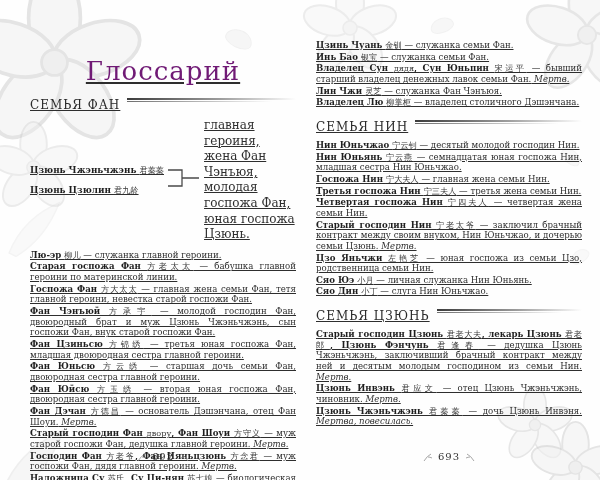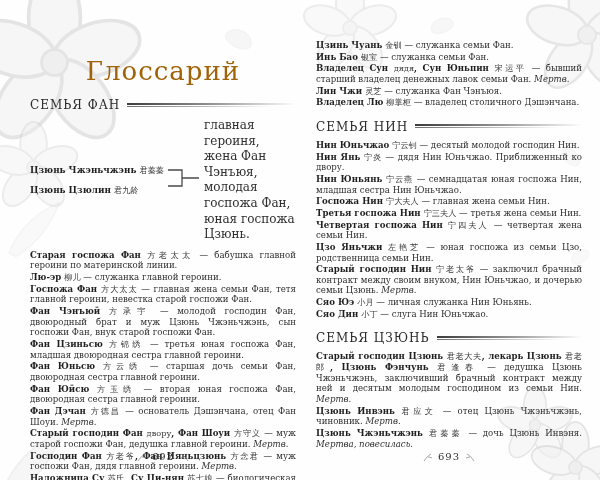--- a/index.html
+++ b/index.html
@@ -7,32 +7,32 @@
     width:600px;height:480px;position:relative;overflow:hidden;
     background:#fefefe;
     font-family:"DejaVu Serif","Liberation Serif",serif;
     color:#2e2e2e;
   }
   
   .decor{position:absolute;z-index:0;pointer-events:none;}
   .petal{position:absolute;border-radius:50% 50% 50% 50%/60% 60% 40% 40%;
     background:#f0f0f0;border:1px solid #e3e3e3;z-index:0;}
   
-  .page{position:absolute;top:0;height:480px;width:266px;z-index:2;}
+  .page{position:absolute;top:0;height:480px;width:266px;z-index:2;text-decoration:underline;}
   #page-left{left:30px;}
   #page-right{left:316px;}
   .page-inner{position:relative;width:100%;}
   #page-right .page-inner{padding-top:40px;}
   
   .book-title{
     text-align:center;font-size:26px;font-weight:normal;
-    letter-spacing:1px;color:#a16207;margin:56px 0 12px 0;
+    letter-spacing:1px;color:#701a75;margin:56px 0 12px 0;
   }
   
-  .section-head{display:flex;align-items:center;margin:12px 0 6px 0;}
+  .section-head{display:flex;align-items:flex-start;margin:12px 0 6px 0;}
   .section-label{font-size:12px;letter-spacing:1px;color:#2a2a2a;
     white-space:nowrap;margin-right:7px;}
   .section-rule{position:relative;flex:1;height:5px;}
   .section-rule::before{content:"";position:absolute;top:0;left:0;right:0;height:2px;
     background:linear-gradient(to right,#3c3c3c,#9c9c9c 55%,rgba(190,190,190,0));}
   .section-rule::after{content:"";position:absolute;top:3px;left:0;right:14%;height:1px;
     background:linear-gradient(to right,#6e6e6e,rgba(160,160,160,0));}
   
   .entry{margin:0 0 1px 0;font-size:8.6px;line-height:1.24;
     text-align:justify;color:#2e2e2e;}
@@ -113,22 +113,22 @@
         <div class="bracket-group">
           <div class="bracket-names">
             <div class="bracket-name"><span class="lb">Цзюнь Чжэньчжэнь </span><span class="lc">君蓁蓁</span></div>
             <div class="bracket-name"><span class="lb">Цзюнь Цзюлин </span><span class="lc">君九龄</span></div>
           </div>
           <span class="bracket-connector"><svg width="34" height="30" viewBox="0 0 34 30">
               <path d="M1 7 H15 V15 M1 23 H15 V15 M15 15 H32" stroke="#4a4a4a" stroke-width="1.3" fill="none"></path>
             </svg></span>
           <div class="bracket-desc">главная героиня, жена Фан Чэнъюя, молодая госпожа Фан, юная госпожа Цзюнь.</div>
         </div>
+        <p class="entry"><span class="lb">Лю-эр </span><span class="lc">柳儿</span><span class="body"> — служанка главной героини.</span></p>
         <p class="entry"><span class="lb">Старая госпожа Фан </span><span class="lc">方老太太</span><span class="body"> — бабушка главной героини по материнской линии.</span></p>
-        <p class="entry"><span class="lb">Лю-эр </span><span class="lc">柳儿</span><span class="body"> — служанка главной героини.</span></p>
         <p class="entry"><span class="lb">Госпожа Фан </span><span class="lc">方大太太</span><span class="body"> — главная жена семьи Фан, тетя главной героини, невестка старой госпожи Фан.</span></p>
         <p class="entry"><span class="lb">Фан Чэнъюй </span><span class="lc">方承宇</span><span class="body"> — молодой господин Фан, двоюродный брат и муж Цзюнь Чжэньчжэнь, сын госпожи Фан, внук старой госпожи Фан.</span></p>
         <p class="entry"><span class="lb">Фан Цзиньсю </span><span class="lc">方锦绣</span><span class="body"> — третья юная госпожа Фан, младшая двоюродная сестра главной героини.</span></p>
         <p class="entry"><span class="lb">Фан Юньсю </span><span class="lc">方云绣</span><span class="body"> — старшая дочь семьи Фан, двоюродная сестра главной героини.</span></p>
         <p class="entry"><span class="lb">Фан Юйсю </span><span class="lc">方玉绣</span><span class="body"> — вторая юная госпожа Фан, двоюродная сестра главной героини.</span></p>
         <p class="entry"><span class="lb">Фан Дэчан </span><span class="lc">方德昌</span><span class="body"> — основатель Дэшэнчана, отец Фан Шоуи.</span><span class="note"> Мертв.</span></p>
         <p class="entry"><span class="lb">Старый господин Фан </span><span class="lc">двору</span><span class="lb">, Фан Шоуи </span><span class="lc">方守义</span><span class="body"> — муж старой госпожи Фан, дедушка главной героини.</span><span class="note"> Мертв.</span></p>
         <p class="entry"><span class="lb">Господин Фан </span><span class="lc">方老爷</span><span class="lb">, Фан Няньцзюнь </span><span class="lc">方念君</span><span class="body"> — муж госпожи Фан, дядя главной героини.</span><span class="note"> Мертв.</span></p>
         <p class="entry"><span class="lb">Наложница Су </span><span class="lc">苏氏</span><span class="lb">, Су Ци-нян </span><span class="lc">苏七娘</span><span class="body"> — биологическая мать Фан Цзиньсю.</span><span class="note"> Мертва.</span></p>
         <p class="entry"><span class="lb">Управляющий Гао </span><span class="lc">高管事</span><span class="body"> — сотрудник денежной лавки семьи Фан.</span></p>
@@ -150,27 +150,26 @@
         <p class="entry"><span class="lb">Цзинь Чуань </span><span class="lc">金钏</span><span class="body"> — служанка семьи Фан.</span></p>
         <p class="entry"><span class="lb">Инь Бао </span><span class="lc">银宝</span><span class="body"> — служанка семьи Фан.</span></p>
         <p class="entry"><span class="lb">Владелец Сун </span><span class="lc">дядя</span><span class="lb">, Сун Юньпин </span><span class="lc">宋运平</span><span class="body"> — бывший старший владелец денежных лавок семьи Фан.</span><span class="note"> Мертв.</span></p>
         <p class="entry"><span class="lb">Лин Чжи </span><span class="lc">灵芝</span><span class="body"> — служанка Фан Чэнъюя.</span></p>
         <p class="entry"><span class="lb">Владелец Лю </span><span class="lc">柳掌柜</span><span class="body"> — владелец столичного Дэшэнчана.</span></p>
         <div class="section-head">
           <span class="section-label">СЕМЬЯ НИН</span>
           <span class="section-rule"></span>
         </div>
         <p class="entry"><span class="lb">Нин Юньчжао </span><span class="lc">宁云钊</span><span class="body"> — десятый молодой господин Нин.</span></p>
-        <p class="entry"><span class="lb">Нин Янь </span><span class="lc">宁炎</span><span class="body"> — дядя Нин Юньчжао. Приближенный ко двору.</span></p>
         <p class="entry"><span class="lb">Нин Юньянь </span><span class="lc">宁云燕</span><span class="body"> — семнадцатая юная госпожа Нин, младшая сестра Нин Юньчжао.</span></p>
         <p class="entry"><span class="lb">Госпожа Нин </span><span class="lc">宁大夫人</span><span class="body"> — главная жена семьи Нин.</span></p>
         <p class="entry"><span class="lb">Третья госпожа Нин </span><span class="lc">宁三夫人</span><span class="body"> — третья жена семьи Нин.</span></p>
         <p class="entry"><span class="lb">Четвертая госпожа Нин </span><span class="lc">宁四夫人</span><span class="body"> — четвертая жена семьи Нин.</span></p>
+        <p class="entry"><span class="lb">Старый господин Нин </span><span class="lc">宁老太爷</span><span class="body"> — заключил брачный контракт между своим внуком, Нин Юньчжао, и дочерью семьи Цзюнь.</span><span class="note"> Мертв.</span></p>
         <p class="entry"><span class="lb">Цзо Яньчжи </span><span class="lc">左艳芝</span><span class="body"> — юная госпожа из семьи Цзо, родственница семьи Нин.</span></p>
-        <p class="entry"><span class="lb">Старый господин Нин </span><span class="lc">宁老太爷</span><span class="body"> — заключил брачный контракт между своим внуком, Нин Юньчжао, и дочерью семьи Цзюнь.</span><span class="note"> Мертв.</span></p>
         <p class="entry"><span class="lb">Сяо Юэ </span><span class="lc">小月</span><span class="body"> — личная служанка Нин Юньянь.</span></p>
         <p class="entry"><span class="lb">Сяо Дин </span><span class="lc">小丁</span><span class="body"> — слуга Нин Юньчжао.</span></p>
         <div class="section-head">
           <span class="section-label">СЕМЬЯ ЦЗЮНЬ</span>
           <span class="section-rule"></span>
         </div>
         <p class="entry"><span class="lb">Старый господин Цзюнь </span><span class="lc">君老大夫</span><span class="lb">, лекарь Цзюнь </span><span class="lc">君老郎</span><span class="lb">, Цзюнь Фэнчунь </span><span class="lc">君逢春</span><span class="body"> — дедушка Цзюнь Чжэньчжэнь, заключивший брачный контракт между ней и десятым молодым господином из семьи Нин.</span><span class="note"> Мертв.</span></p>
         <p class="entry"><span class="lb">Цзюнь Инвэнь </span><span class="lc">君应文</span><span class="body"> — отец Цзюнь Чжэньчжэнь, чиновник.</span><span class="note"> Мертв.</span></p>
         <p class="entry"><span class="lb">Цзюнь Чжэньчжэнь </span><span class="lc">君蓁蓁</span><span class="body"> — дочь Цзюнь Инвэня.</span><span class="note"> Мертва, повесилась.</span></p>
       </div>

